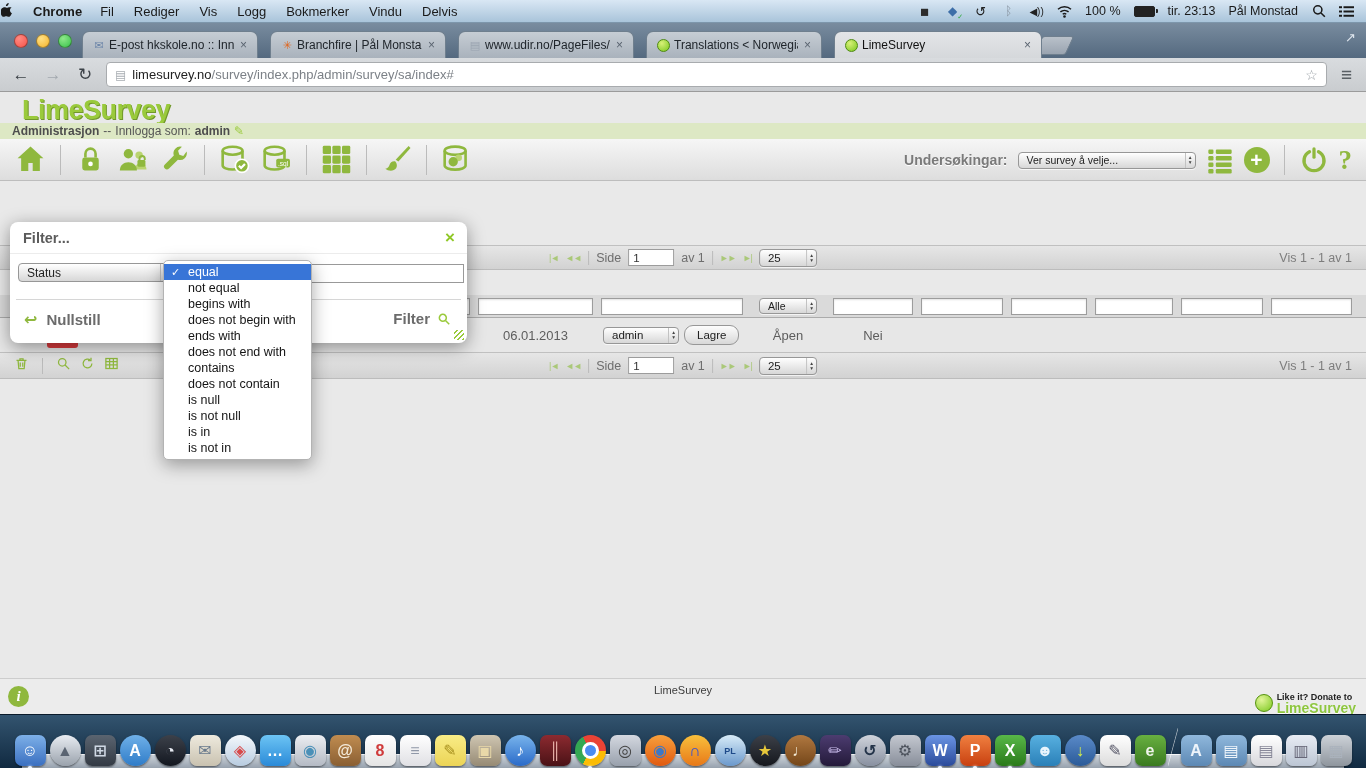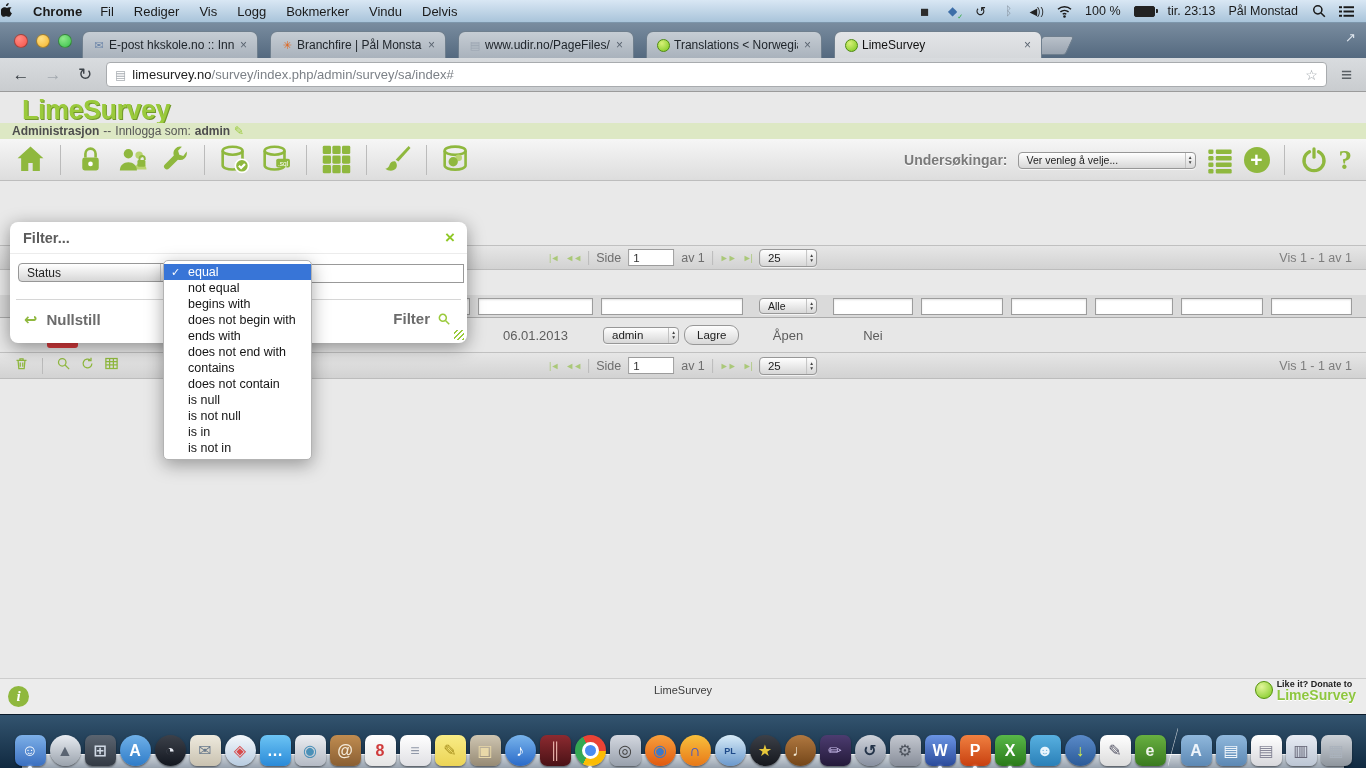--- a/index.html
+++ b/index.html
@@ -142,21 +142,21 @@
   .op-row{height:16px;line-height:16px;padding-left:24px;position:relative;white-space:nowrap;}
   .op-row.sel{background:#3875d7;color:#fff;}
   .op-check{position:absolute;left:7px;top:0;font-size:11px;}
 
   
   .page-footer{position:absolute;left:0;right:0;top:586px;height:36px;background:#ececec;border-top:1px solid #cdcdcd;}
   .info-ic{position:absolute;left:8px;top:7px;width:21px;height:21px;border-radius:50%;background:#8fb83e;
     color:#fff;font-family:"Liberation Serif","DejaVu Serif",serif;font-style:italic;font-weight:bold;
     font-size:15px;display:flex;align-items:center;justify-content:center;}
   .foot-center{position:absolute;left:0;right:0;top:5px;text-align:center;font-size:11px;color:#3c3c3c;line-height:13px;}
-  .foot-right{position:absolute;right:10px;top:0;display:flex;align-items:center;gap:4px;}
+  .foot-right{position:absolute;right:10px;top:13px;display:flex;align-items:center;gap:4px;}
   .lime-dot{width:16px;height:16px;border-radius:50%;background:radial-gradient(circle at 35% 30%,#e2f59a,#7ac81e);border:1px solid #55930c;}
   .donate-lead{font-size:9px;color:#222;font-weight:bold;}
   .donate-brand{font-size:14px;font-weight:bold;color:#8ec63f;text-shadow:0 1px 0 #fff;line-height:12px;}
 
   
   .desktop{position:absolute;top:714px;left:0;width:1366px;height:54px;
     background:linear-gradient(#33546f,#102940);border-top:1px solid #0a1a2a;}
   .dock-shelf{position:absolute;left:22px;right:22px;bottom:0;height:14px;
     background:linear-gradient(rgba(236,240,245,.85),rgba(170,178,188,.85));
     border-top:1px solid rgba(255,255,255,.9);border-radius:2px 2px 0 0;}
@@ -380,21 +380,21 @@
               <path d="M3.4 5.6v10.8c0 1.7 3.4 3 7.6 3s7.6-1.3 7.6-3V5.6"></path>
             </g>
             <circle cx="13.6" cy="10.8" r="2.4" class="tbg-lt"></circle>
             <circle cx="9.6" cy="13.6" r="3.4" class="tbg"></circle>
           </svg>
         </span>
 
       <div class="tb-right">
         <span class="surveys-label">Undersøkingar:</span>
         <span class="aqua" style="width:178px;">
-          <span style="font-size:10.5px;">Ver venleg å velje...</span>
+          <span style="font-size:10.5px;">Ver survey å velje...</span>
             <span class="stp"></span>
         </span>
         <span class="tb-btn">
           <svg viewBox="0 0 24 24" style="width:28px;height:28px;">
               <g class="tbg">
                 <rect x="2" y="3" width="4.4" height="3.8" rx="1"></rect>
                 <rect x="8.4" y="3" width="13.6" height="3.8" rx="1"></rect>
                 <rect x="2" y="8.6" width="4.4" height="3.8" rx="1"></rect>
                 <rect x="8.4" y="8.6" width="13.6" height="3.8" rx="1"></rect>
                 <rect x="2" y="14.2" width="4.4" height="3.8" rx="1"></rect>

